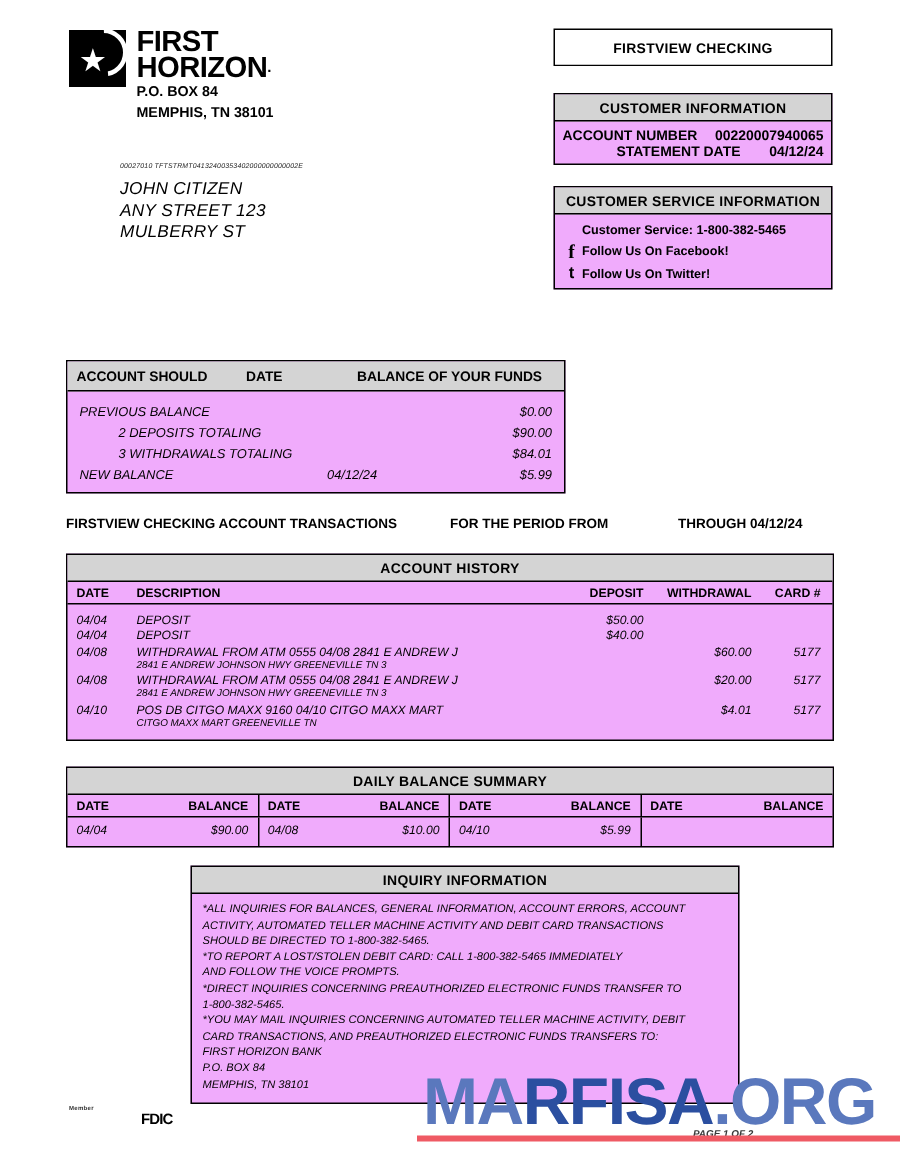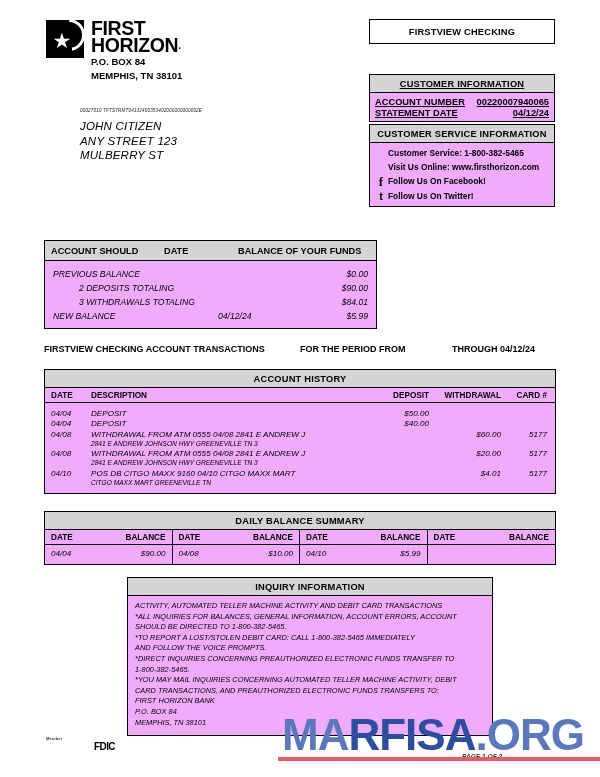--- a/index.html
+++ b/index.html
@@ -42,23 +42,23 @@
   
   .box { position: absolute; border: 1px solid #000; background: #f0abfc; box-sizing: border-box; }
   .box-title {
     background: #d4d4d4; border-bottom: 1px solid #000;
     font-size: 9.3px; font-weight: bold; text-align: center;
     padding: 4px 0 3px; letter-spacing: 0.2px;
   }
   .box-title.plain { background: #fff; border-bottom: none; padding: 7px 0 6px; }
 
   #product-box { left: 369px; top: 19px; width: 186px; }
-  #cust-info-box { left: 369px; top: 74px; width: 186px; text-decoration: underline; }
+  #cust-info-box { left: 369px; top: 62px; width: 186px; }
   .kv-row { display: flex; justify-content: space-between; font-size: 9.3px; font-weight: bold; padding: 1px 5px 0; }
-  .kv-row:last-child { padding-bottom: 3px; }
+  .kv-row:last-child { padding-bottom: 3px; margin-left: 36px; }
 
   #cust-serv-box { left: 369px; top: 124px; width: 186px; }
   .cs-line { display: flex; align-items: center; font-size: 8.4px; font-weight: bold; padding: 2.5px 0 1.5px 4px; }
   .cs-icon { width: 14px; flex: 0 0 14px; text-align: center; font-size: 11px; line-height: 11px; }
   .cs-icon.fb { font-family: "Liberation Serif", serif; font-weight: bold; font-size: 13px; }
 
   
   #summary-box { left: 44px; top: 240px; width: 333px; }
   .sum-head { display: flex; font-size: 9.2px; font-weight: bold; padding: 5px 6px 4px; background:#d4d4d4; border-bottom:1px solid #000;}
   .sum-head .c1 { flex: 1; }
@@ -164,24 +164,20 @@
   </div>
 
   <div class="box" id="cust-serv-box">
     <div class="box-title">CUSTOMER SERVICE INFORMATION</div>
     <div style="padding:2px 0 3px">
       <div class="cs-line">
         <span class="cs-icon"><span class="phone"></span></span>
         <span>Customer Service:  1-800-382-5465</span>
       </div>
       <div class="cs-line">
-        <span class="cs-icon"><span class="mouse"></span></span>
-        <span>Visit Us Online:  www.firsthorizon.com</span>
-      </div>
-      <div class="cs-line">
         <span class="cs-icon fb">f</span>
         <span>Follow Us On Facebook!</span>
       </div>
       <div class="cs-line">
         <span class="cs-icon"><span class="tw">t</span></span>
         <span>Follow Us On Twitter!</span>
       </div>
     </div>
   </div>
 
@@ -318,22 +314,22 @@
       <div class="dbs-pair">
           <span class="d"></span>
           <span class="b"></span>
         </div>
     </div>
   </div>
 
   <div class="box" id="inquiry-box">
     <div class="box-title">INQUIRY INFORMATION</div>
     <div class="inq-body">
+      <div class="inq-line">*ALL INQUIRIES FOR BALANCES, GENERAL INFORMATION, ACCOUNT ERRORS, ACCOUNT</div>
       <div class="inq-line">ACTIVITY, AUTOMATED TELLER MACHINE ACTIVITY AND DEBIT CARD TRANSACTIONS</div>
-      <div class="inq-line">*ALL INQUIRIES FOR BALANCES, GENERAL INFORMATION, ACCOUNT ERRORS, ACCOUNT</div>
       <div class="inq-line">SHOULD BE DIRECTED TO 1-800-382-5465.</div>
       <div class="inq-line">*TO REPORT A LOST/STOLEN DEBIT CARD: CALL 1-800-382-5465 IMMEDIATELY</div>
       <div class="inq-line">AND FOLLOW THE VOICE PROMPTS.</div>
       <div class="inq-line">*DIRECT INQUIRIES CONCERNING PREAUTHORIZED ELECTRONIC FUNDS TRANSFER TO</div>
       <div class="inq-line">1-800-382-5465.</div>
       <div class="inq-line">*YOU MAY MAIL INQUIRIES CONCERNING AUTOMATED TELLER MACHINE ACTIVITY, DEBIT</div>
       <div class="inq-line">CARD TRANSACTIONS, AND PREAUTHORIZED ELECTRONIC FUNDS TRANSFERS TO:</div>
       <div class="inq-line">FIRST HORIZON BANK</div>
       <div class="inq-line">P.O. BOX 84</div>
       <div class="inq-line">MEMPHIS, TN  38101</div>

